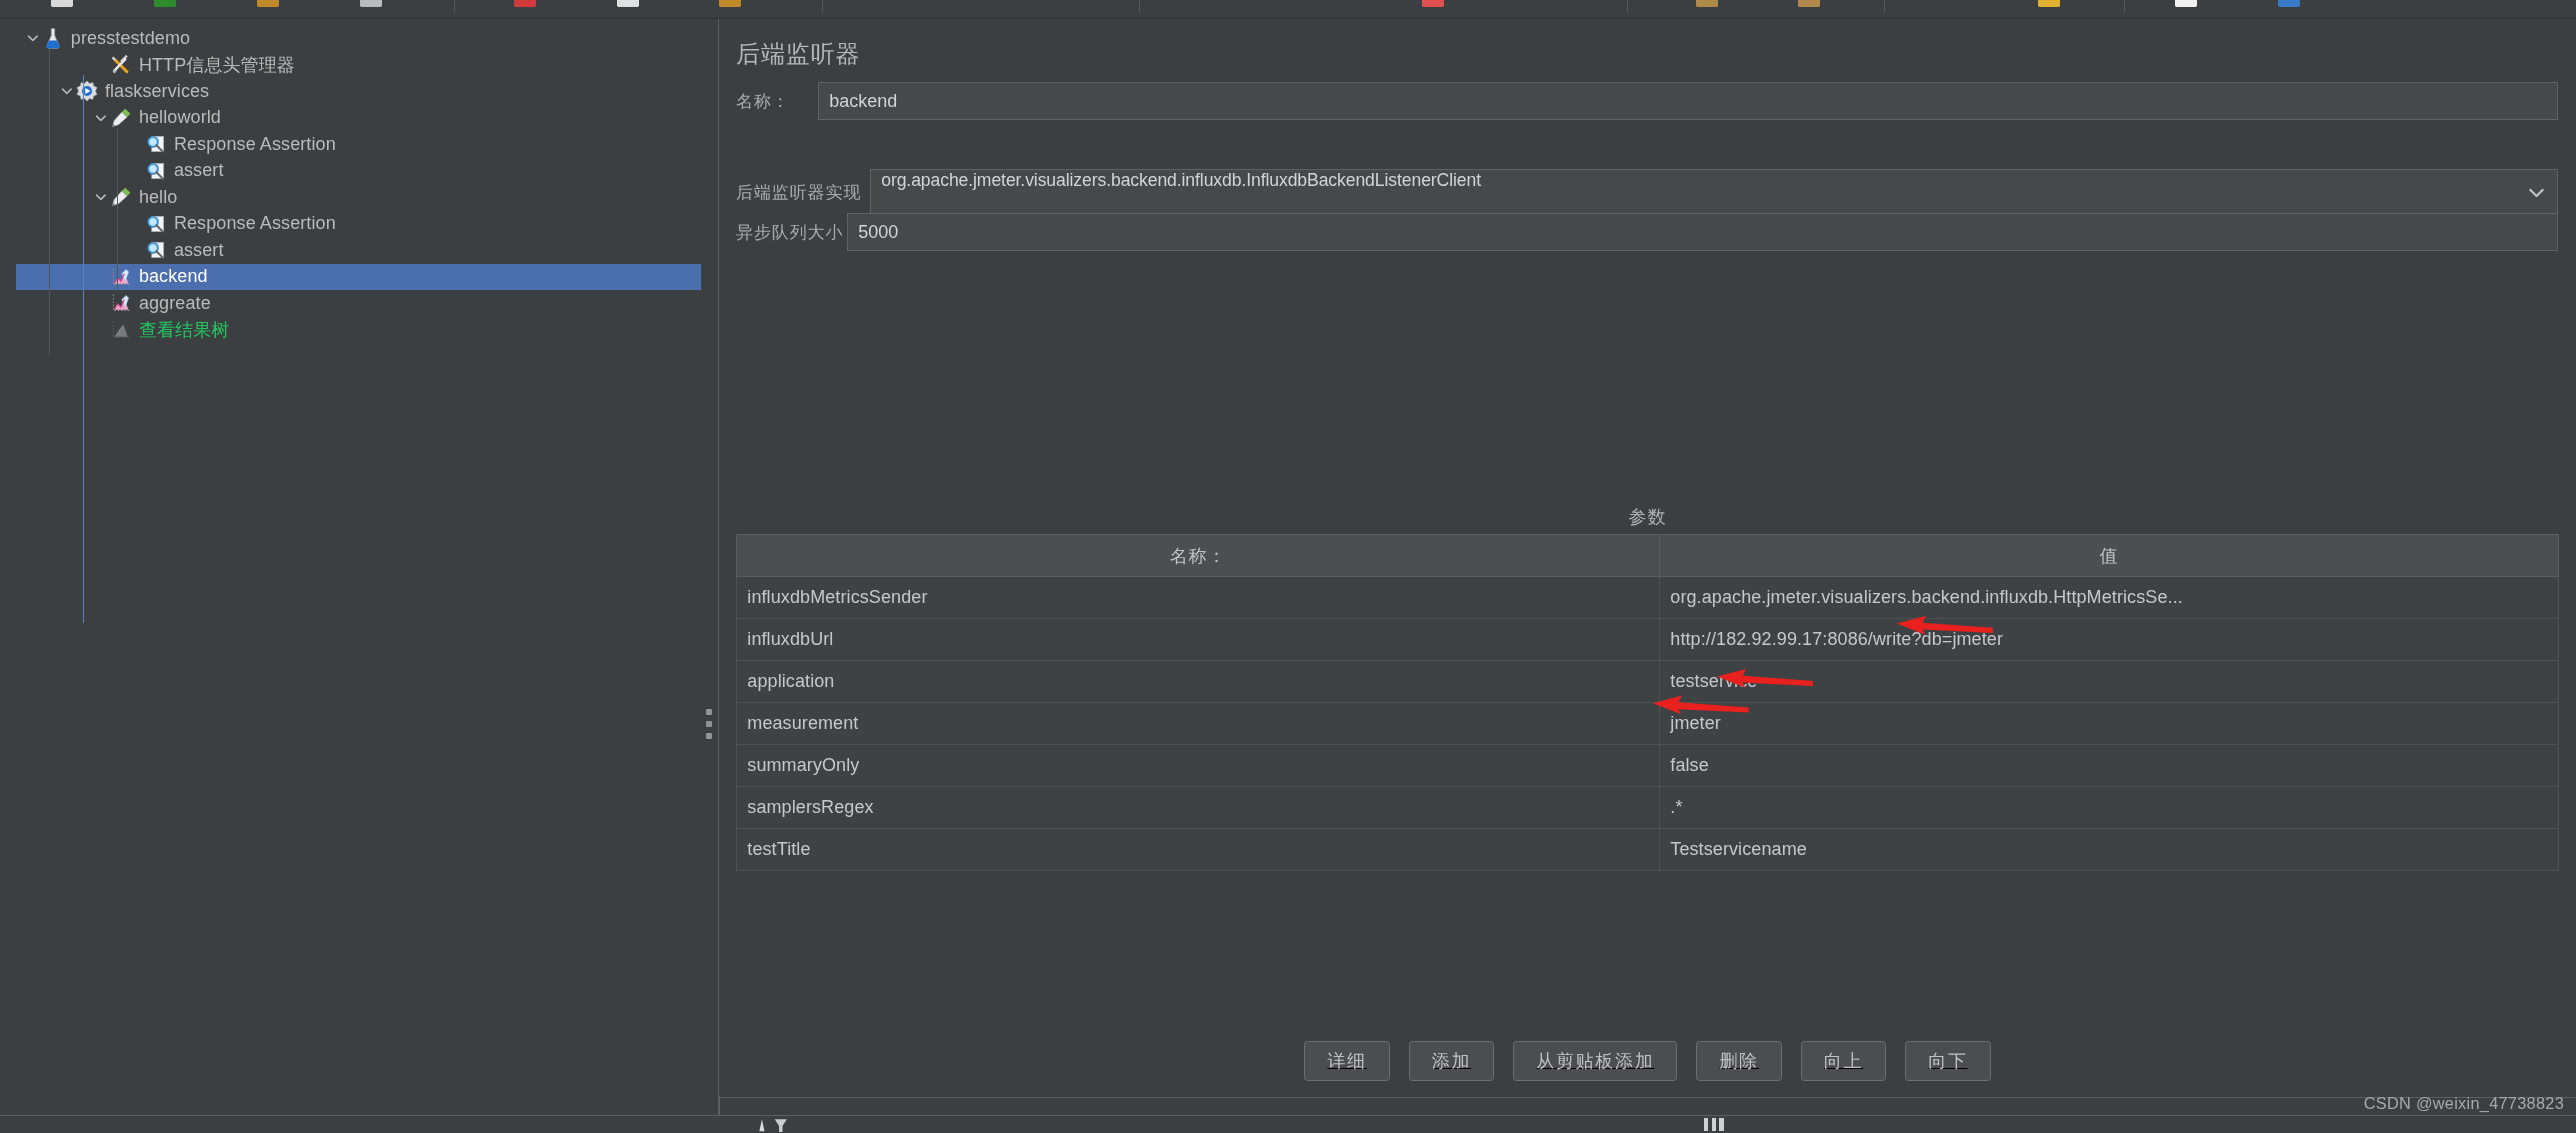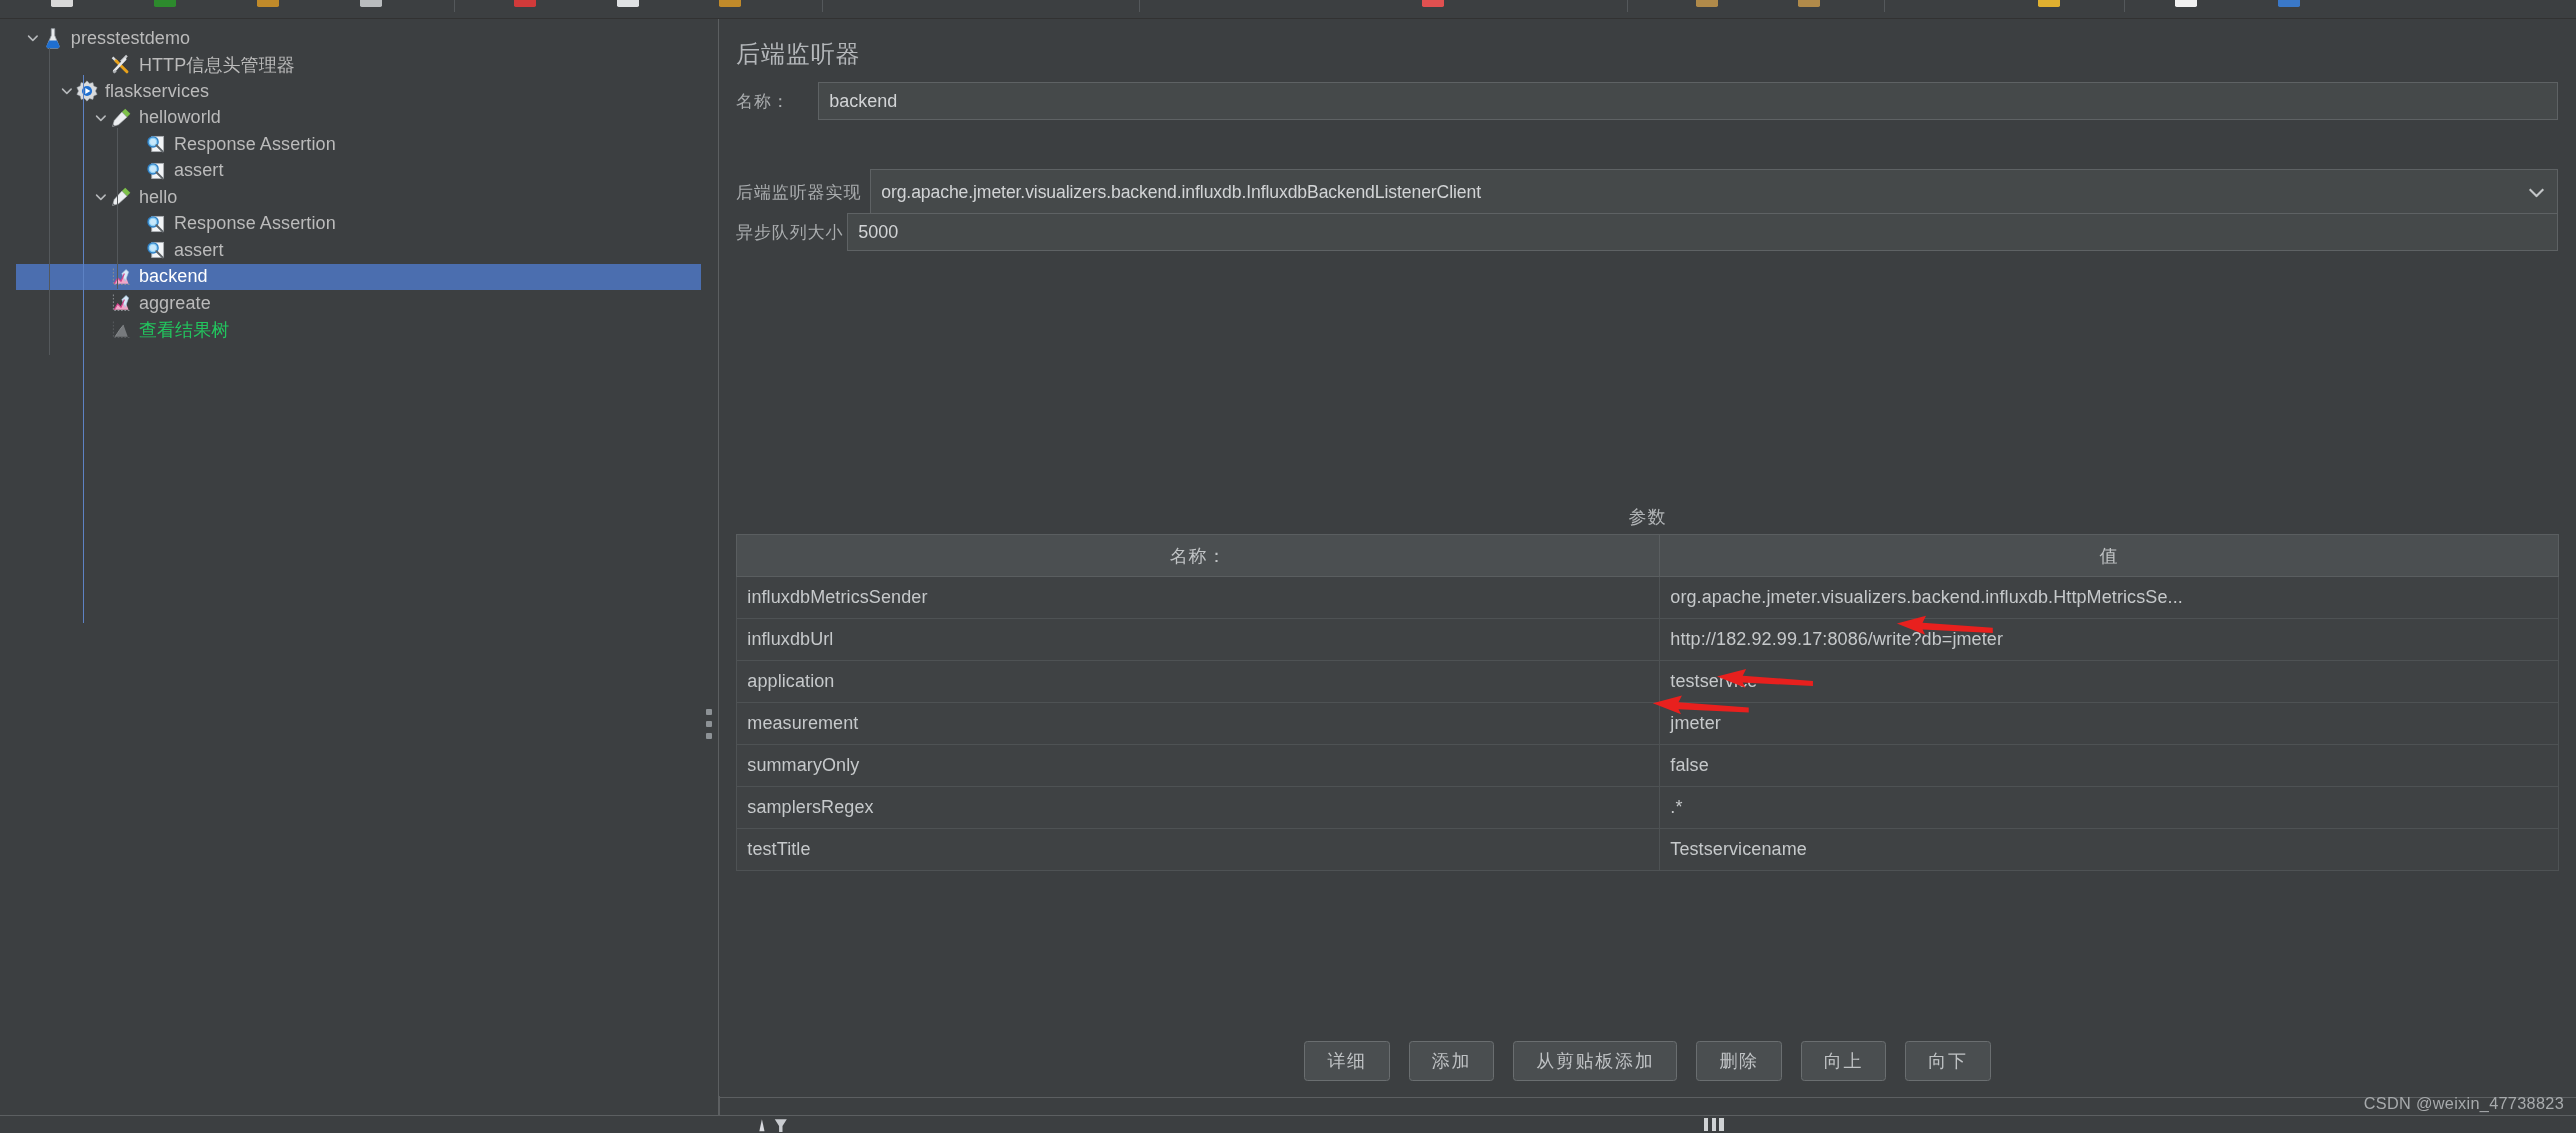--- a/index.html
+++ b/index.html
@@ -87,21 +87,21 @@
     font-size: 17px; color: #a9acae; white-space: nowrap; letter-spacing: 0.9px;
   }
   .field {
     background: #45494a; border: 0.9px solid #5e6264; color: #d2d4d6;
     font-size: 18px; padding: 0 10.3px; display: flex; align-items: center;
     height: 38px; font-family: "Liberation Sans", sans-serif;
   }
   .field.empty { color: #888; }
   .combo {
     background: #45494a; border: 0.9px solid #5e6264; color: #d2d4d6;
-    font-size: 17.6px; height: 46px; display: flex; align-items: center;
+    font-size: 17.6px; height: 46px; display: flex; align-items: flex-start;
     padding: 0 10.3px; position: relative; letter-spacing: -0.1px;
   }
   .combo .arrow {
     position: absolute; right: 12px; top: 50%; transform: translateY(-50%);
   }
 
   
   .params-caption {
     position: absolute; width: 100%; text-align: center;
     font-size: 18px; color: #b0b3b5; top: 486px; letter-spacing: 0.9px;
@@ -118,21 +118,21 @@
     background: #3f4244; border: 0.9px solid #4e5254; color: #c6c9cb;
     font-size: 18px; height: 42px; padding: 0 10.3px; white-space: nowrap;
     overflow: hidden; letter-spacing: 0.1px;
   }
   .ptable col.c1 { width: 923px; }
   .ptable col.c2 { width: 899px; }
 
   
   .btn-row {
     position: absolute; left: 0; top: 1022px; width: 1857px;
-    display: flex; justify-content: center; gap: 19px;
+    display: flex; justify-content: center; gap: 19px; text-decoration: underline;
   }
   .btn {
     background: #4a4e50; border: 0.9px solid #6a6e70; border-radius: 3.4px;
     color: #bfc2c4; font-size: 18px; height: 40px;
     display: flex; align-items: center; justify-content: center;
     padding: 0 22px; letter-spacing: 1.7px;
     font-family: "Liberation Sans", sans-serif; cursor: default;
   }
 
   

